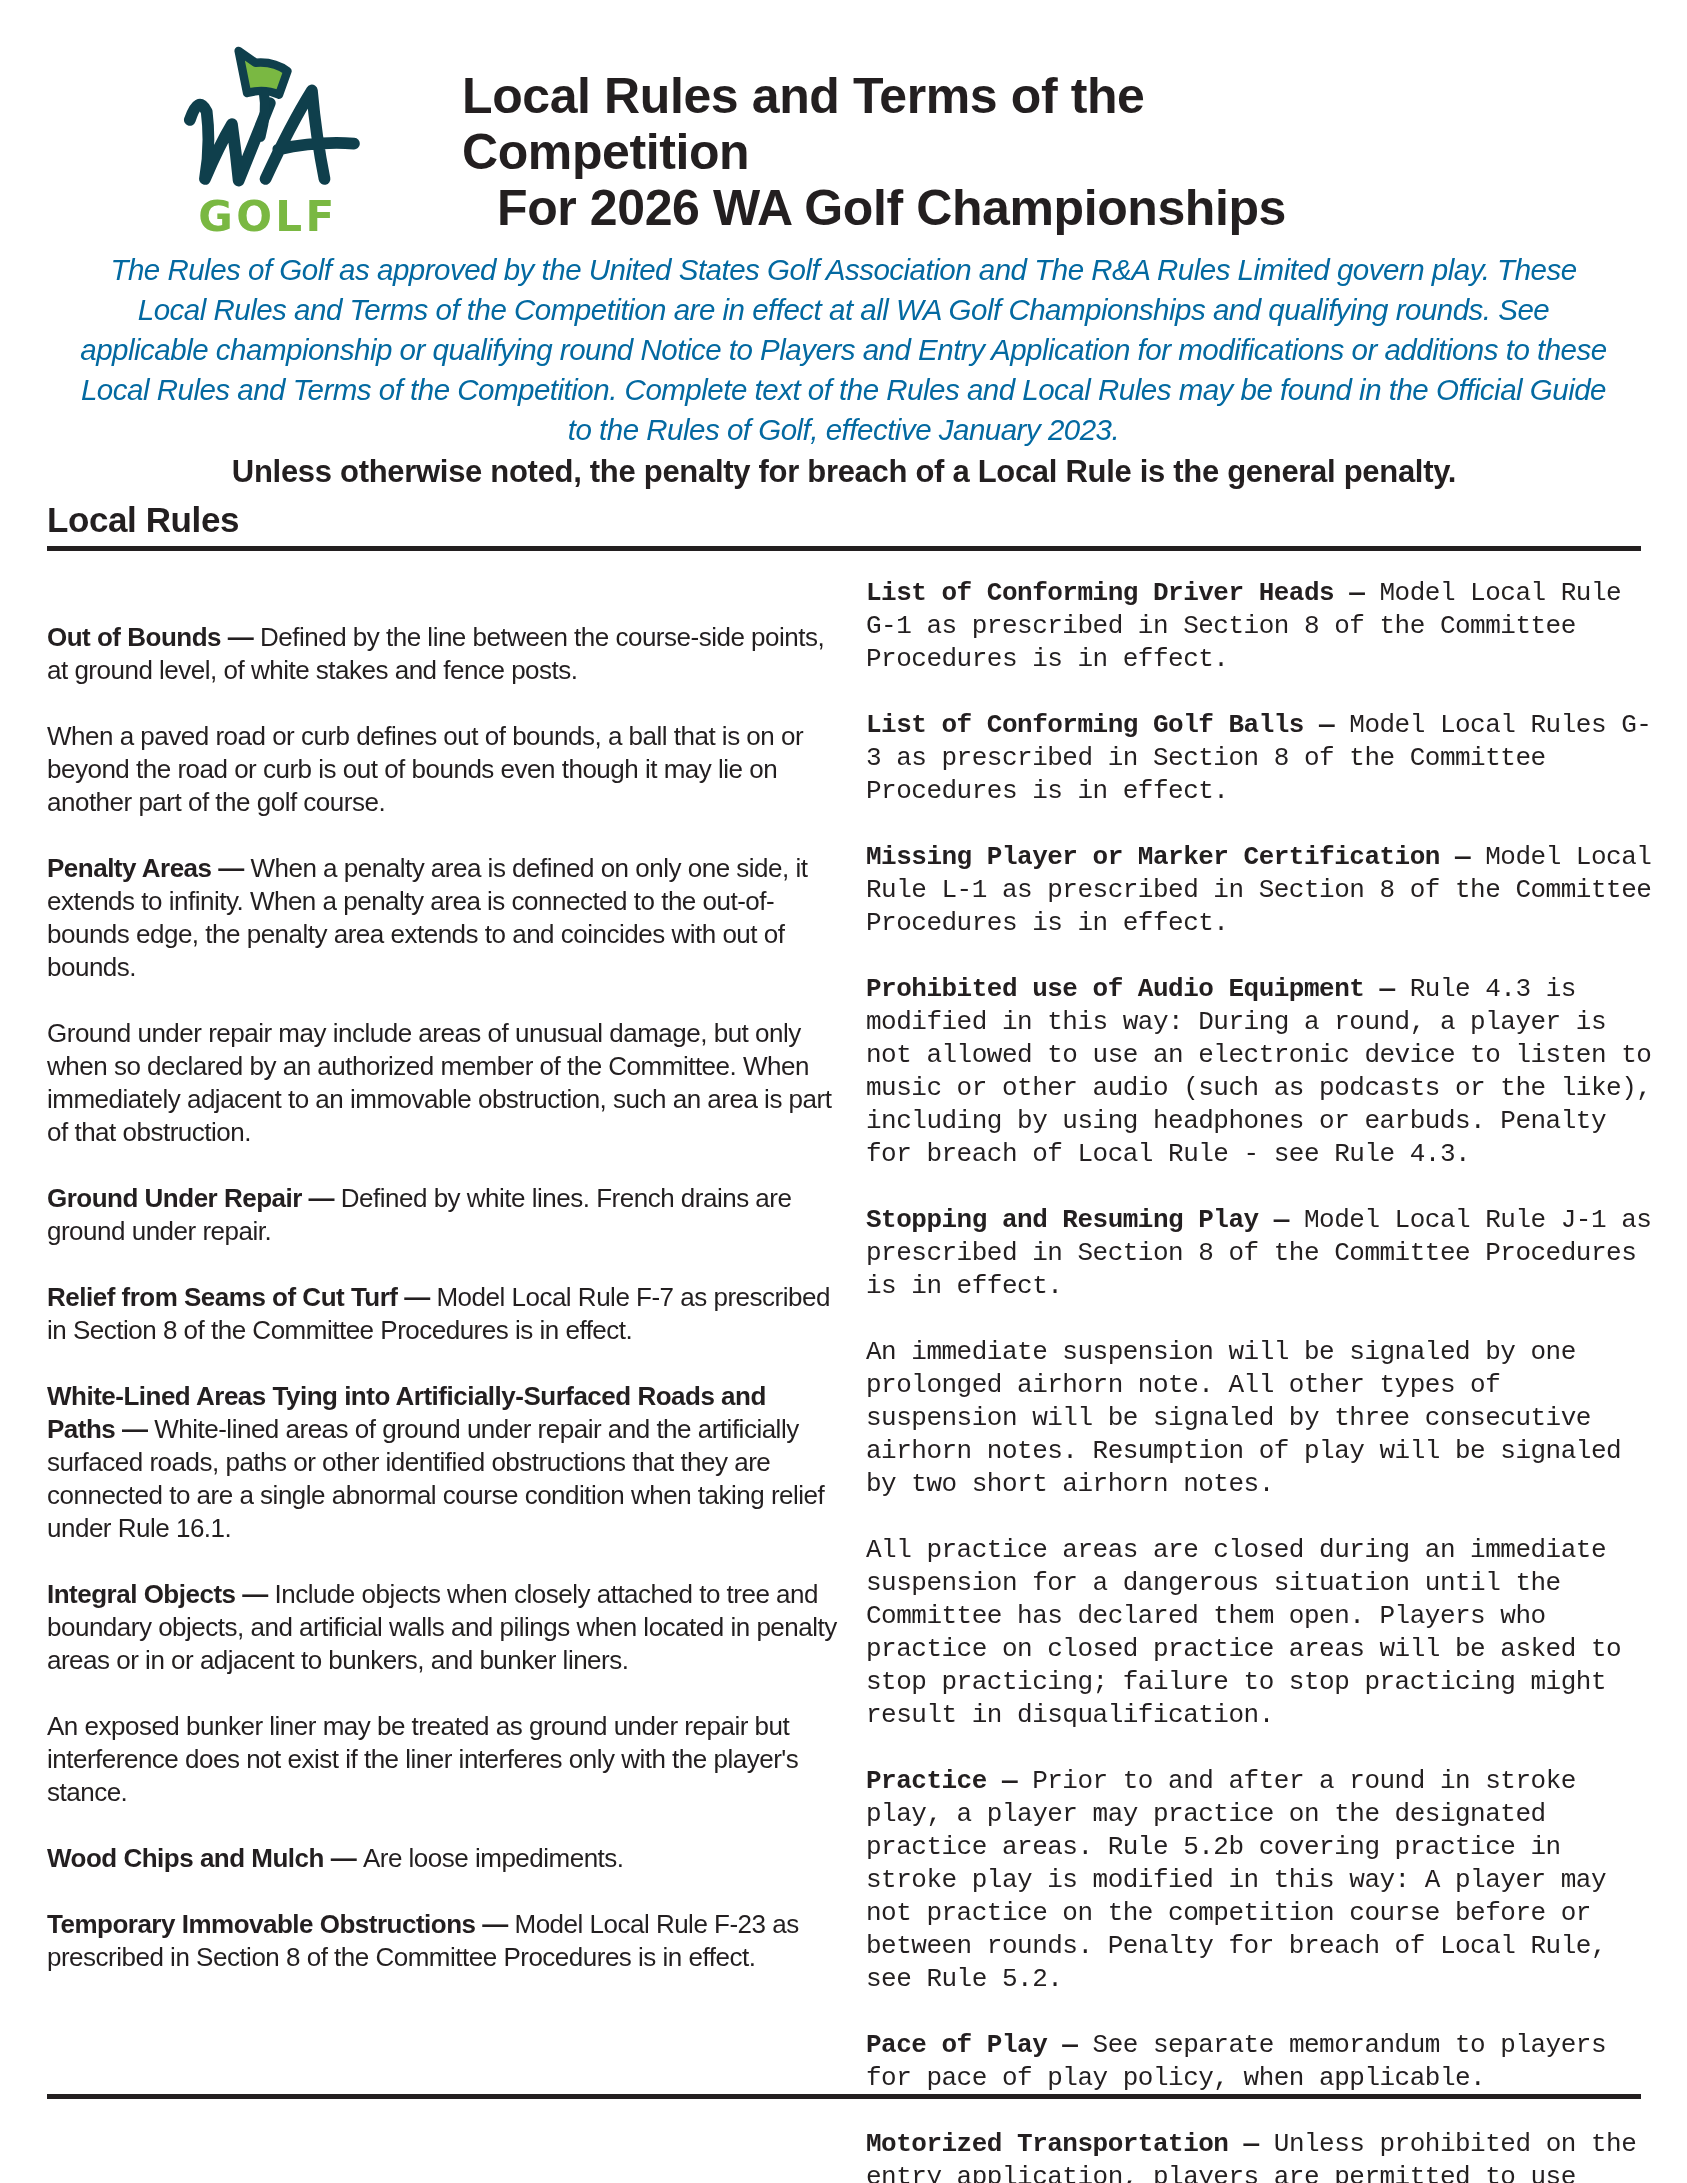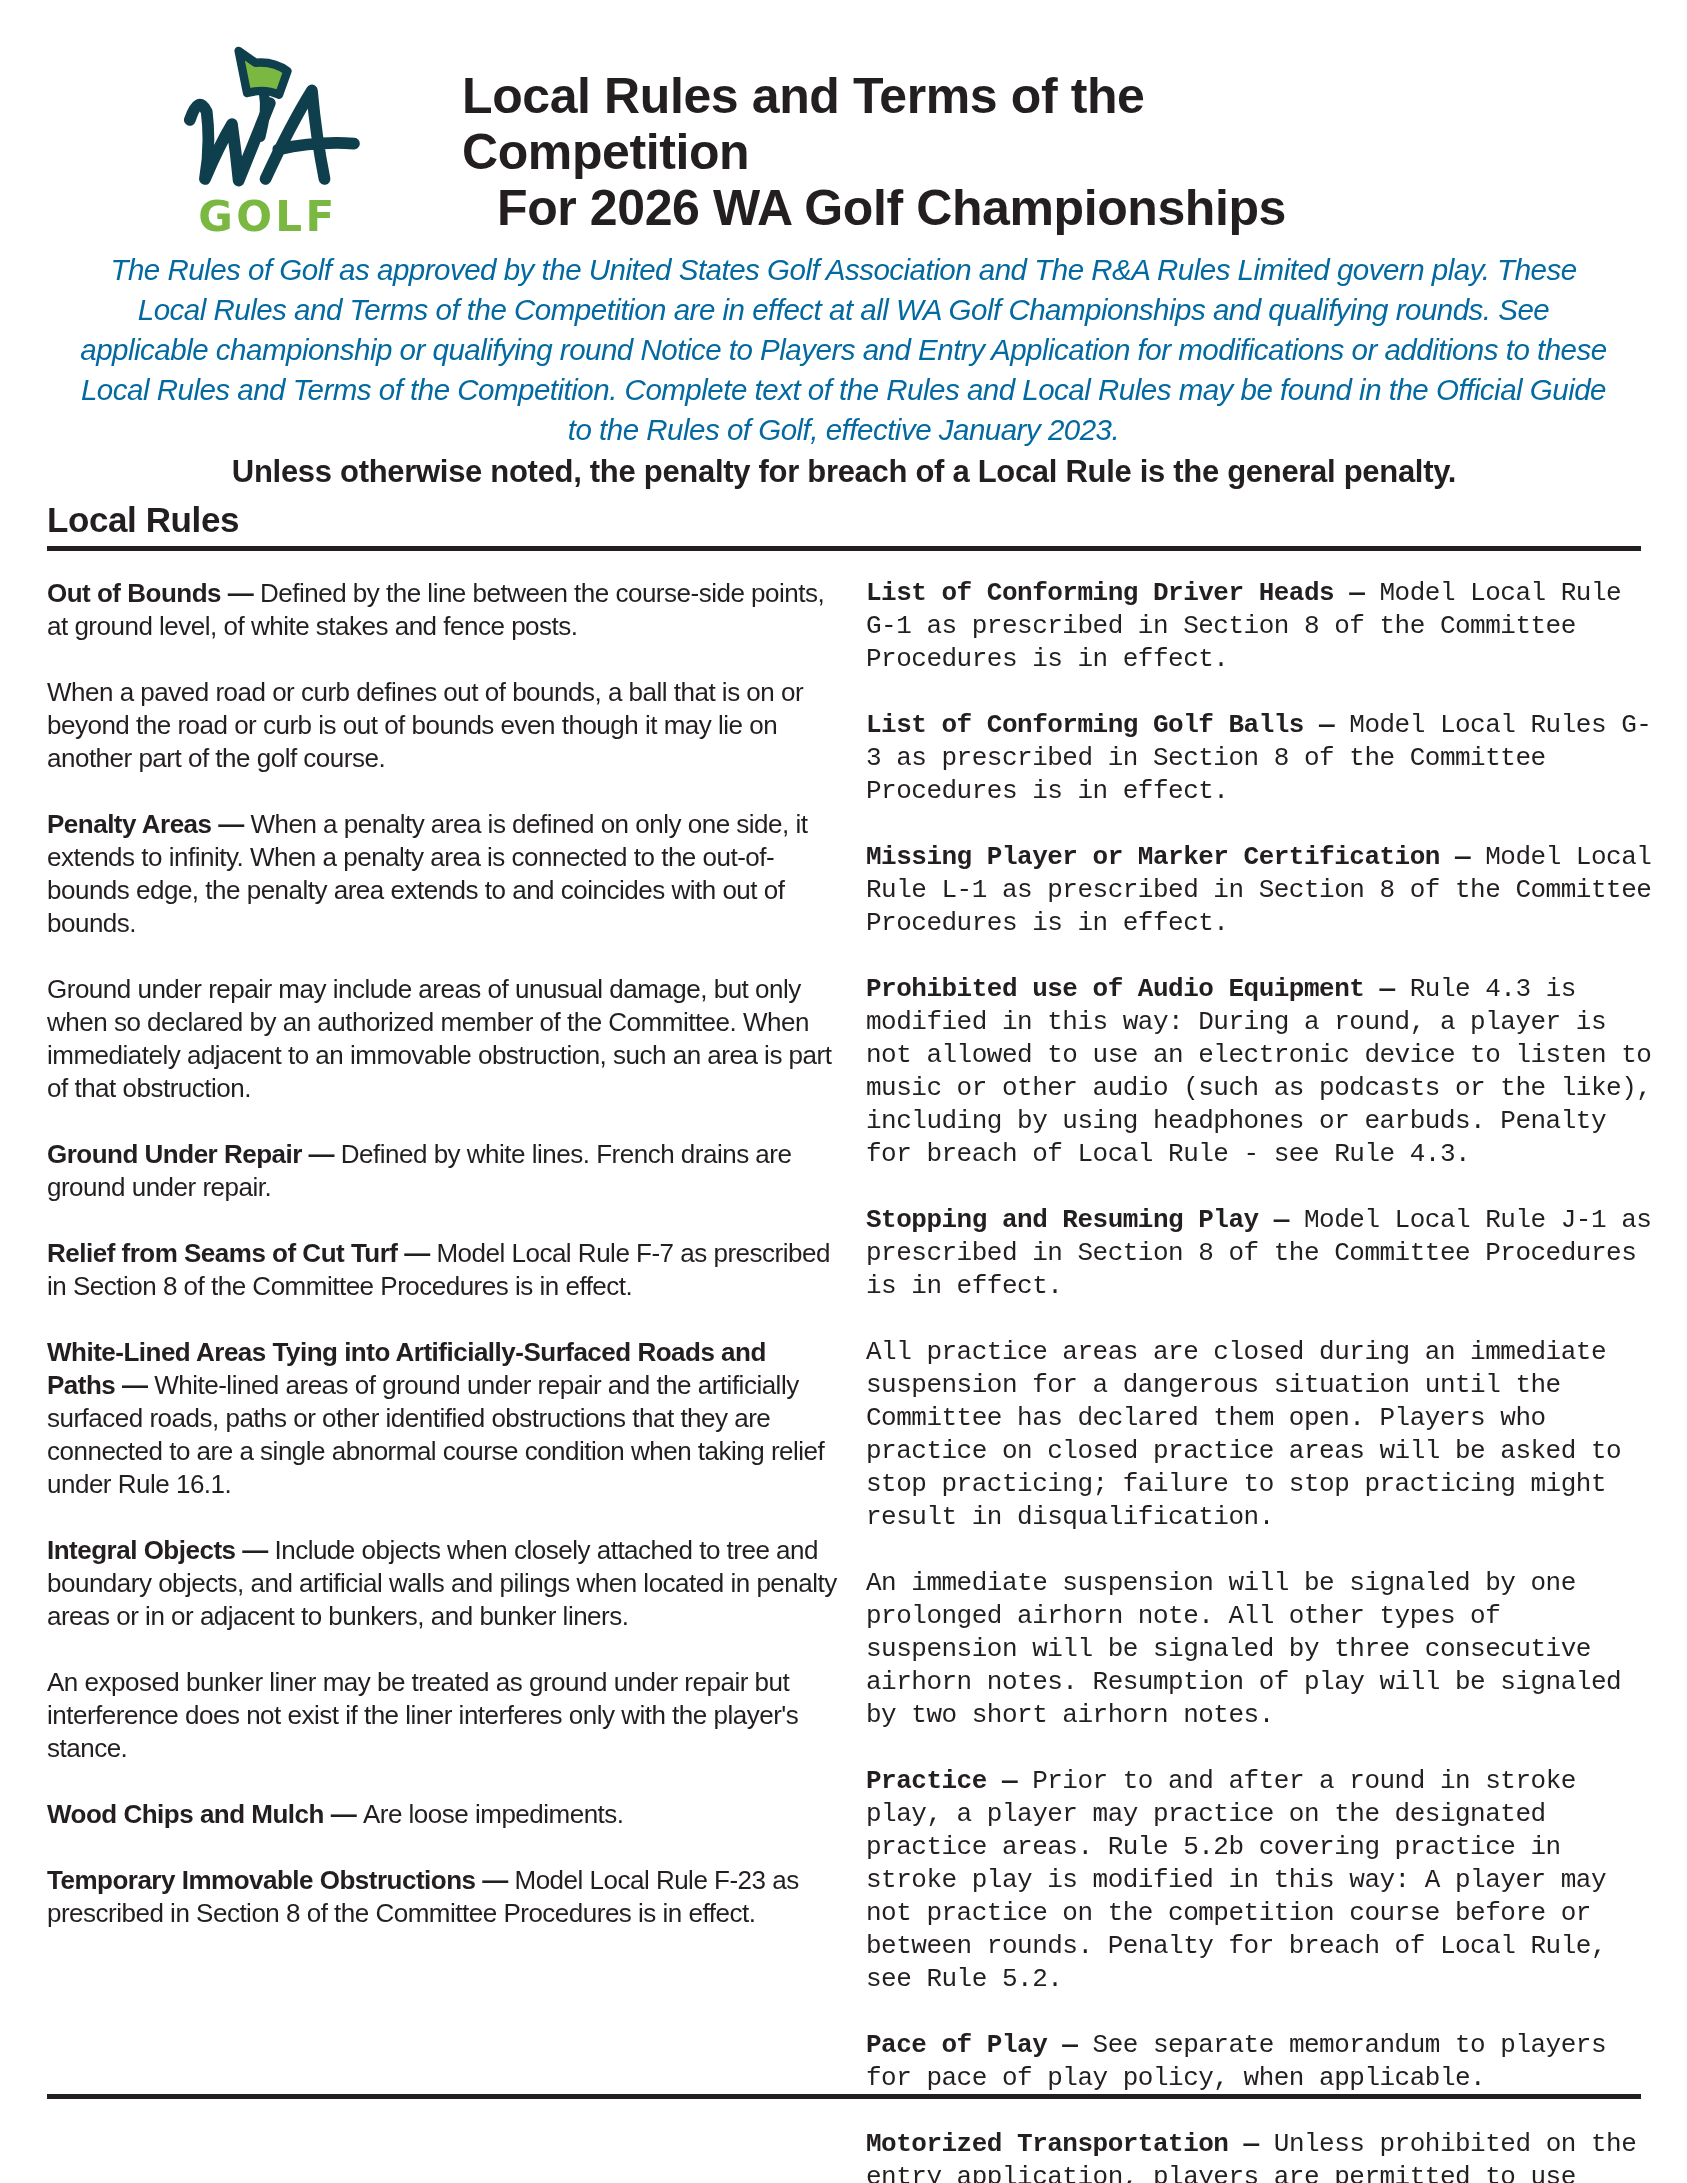--- a/index.html
+++ b/index.html
@@ -25,21 +25,21 @@
       text-align: center; font-weight: bold; font-size: 31px; line-height: 42px;
       letter-spacing: -0.3px;
     }
     .section-head {
       position: absolute; left: 47px; top: 496px;
       font-weight: bold; font-size: 35px; line-height: 47px; letter-spacing: -0.4px;
     }
     .rule-top { position: absolute; left: 47px; top: 546px; width: 1594px; height: 5px; background: #231f20; }
     .rule-bottom { position: absolute; left: 47px; top: 2094px; width: 1594px; height: 5px; background: #231f20; }
     .col { position: absolute; top: 577px; width: 793px; font-size: 26px; line-height: 33px; letter-spacing: -0.5px; }
-    .col.left { left: 47px; }
+    .col.left { left: 47px; margin-top: 44px; }
     .col.right { left: 866px; width: 789px; font-family: Liberation Mono, monospace; }
     .para { margin: 0 0 33px 0; }
     .para b { font-weight: bold; }
   </style>
 </head>
 <body>
 
 <div class="logo">
   <svg width="202" height="194" viewBox="0 0 240 230">
 
@@ -78,21 +78,21 @@
     <p class="para"><span>An exposed bunker liner may be treated as ground under repair but interference does not exist if the liner interferes only with the player's stance.</span></p>
     <p class="para"><b>Wood Chips and Mulch — </b><span>Are loose impediments.</span></p>
     <p class="para"><b>Temporary Immovable Obstructions — </b><span>Model Local Rule F-23 as prescribed in Section 8 of the Committee Procedures is in effect.</span></p>
   </div>
 <div class="col right" id="right-col">
     <p class="para"><b>List of Conforming Driver Heads — </b><span>Model Local Rule G-1 as prescribed in Section 8 of the Committee Procedures is in effect.</span></p>
     <p class="para"><b>List of Conforming Golf Balls — </b><span>Model Local Rules G-3 as prescribed in Section 8 of the Committee Procedures is in effect.</span></p>
     <p class="para"><b>Missing Player or Marker Certification — </b><span>Model Local Rule L-1 as prescribed in Section 8 of the Committee Procedures is in effect.</span></p>
     <p class="para"><b>Prohibited use of Audio Equipment — </b><span>Rule 4.3 is modified in this way: During a round, a player is not allowed to use an electronic device to listen to music or other audio (such as podcasts or the like), including by using headphones or earbuds. Penalty for breach of Local Rule - see Rule 4.3.</span></p>
     <p class="para"><b>Stopping and Resuming Play — </b><span>Model Local Rule J-1 as prescribed in Section 8 of the Committee Procedures is in effect.</span></p>
+    <p class="para"><span>An immediate suspension will be signaled by one prolonged airhorn note. All other types of suspension will be signaled by three consecutive airhorn notes. Resumption of play will be signaled by two short airhorn notes.</span></p>
     <p class="para"><span>All practice areas are closed during an immediate suspension for a dangerous situation until the Committee has declared them open. Players who practice on closed practice areas will be asked to stop practicing; failure to stop practicing might result in disqualification.</span></p>
-    <p class="para"><span>An immediate suspension will be signaled by one prolonged airhorn note. All other types of suspension will be signaled by three consecutive airhorn notes. Resumption of play will be signaled by two short airhorn notes.</span></p>
     <p class="para"><b>Practice — </b><span>Prior to and after a round in stroke play, a player may practice on the designated practice areas. Rule 5.2b covering practice in stroke play is modified in this way: A player may not practice on the competition course before or between rounds. Penalty for breach of Local Rule, see Rule 5.2.</span></p>
     <p class="para"><b>Pace of Play — </b><span>See separate memorandum to players for pace of play policy, when applicable.</span></p>
     <p class="para"><b>Motorized Transportation — </b><span>Unless prohibited on the entry application, players are permitted to use motorized transportation for all championships. In cases where motorized transportation is prohibited, Model Local Rule G-6 as prescribed in Section 8 of the Committee Procedures is in effect and includes the exception that always authorizes riding when a player is operating under penalty of stroke and distance.</span></p>
   </div>
 
 <div class="rule-bottom"></div>
 
 
 </body></html>

